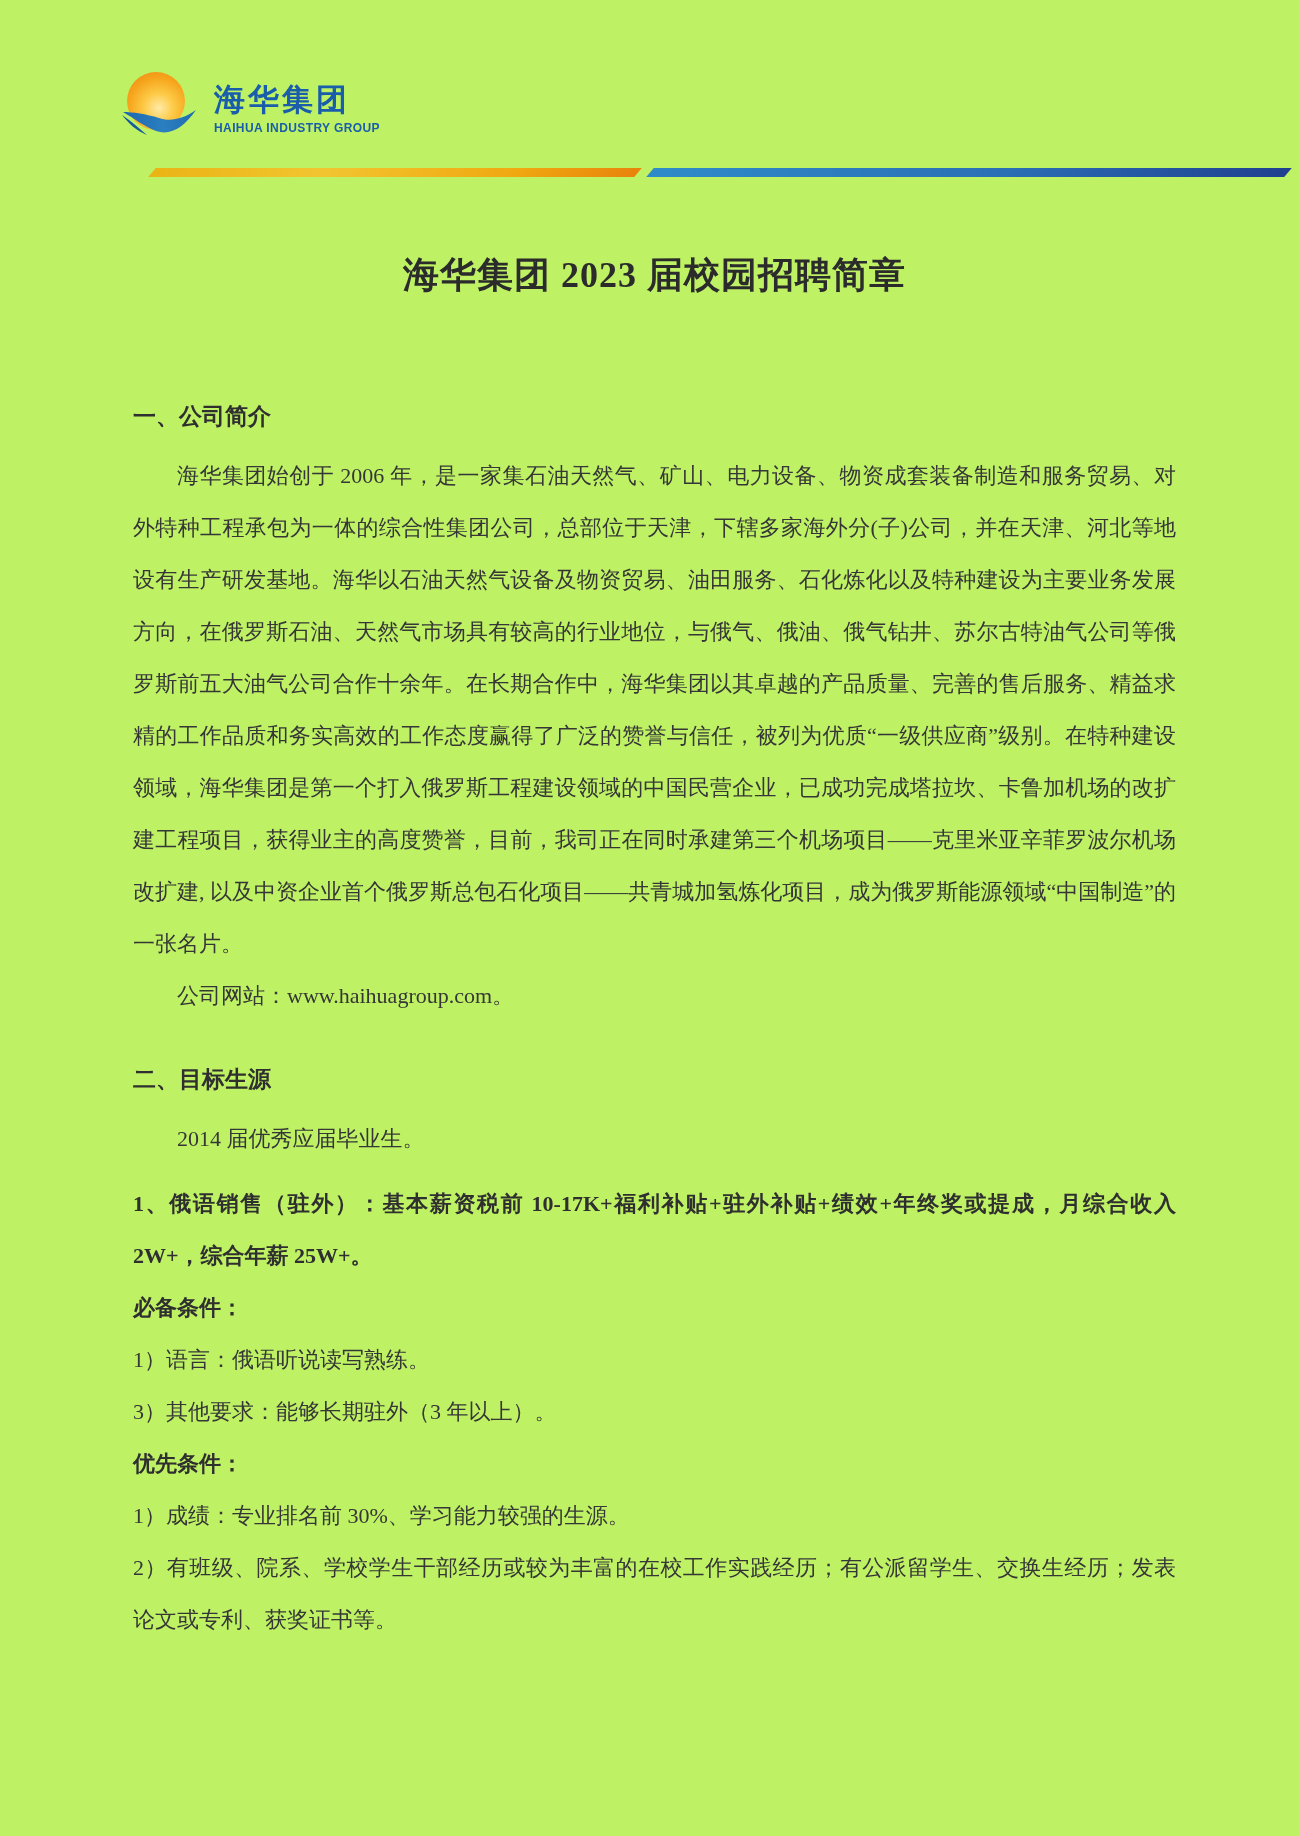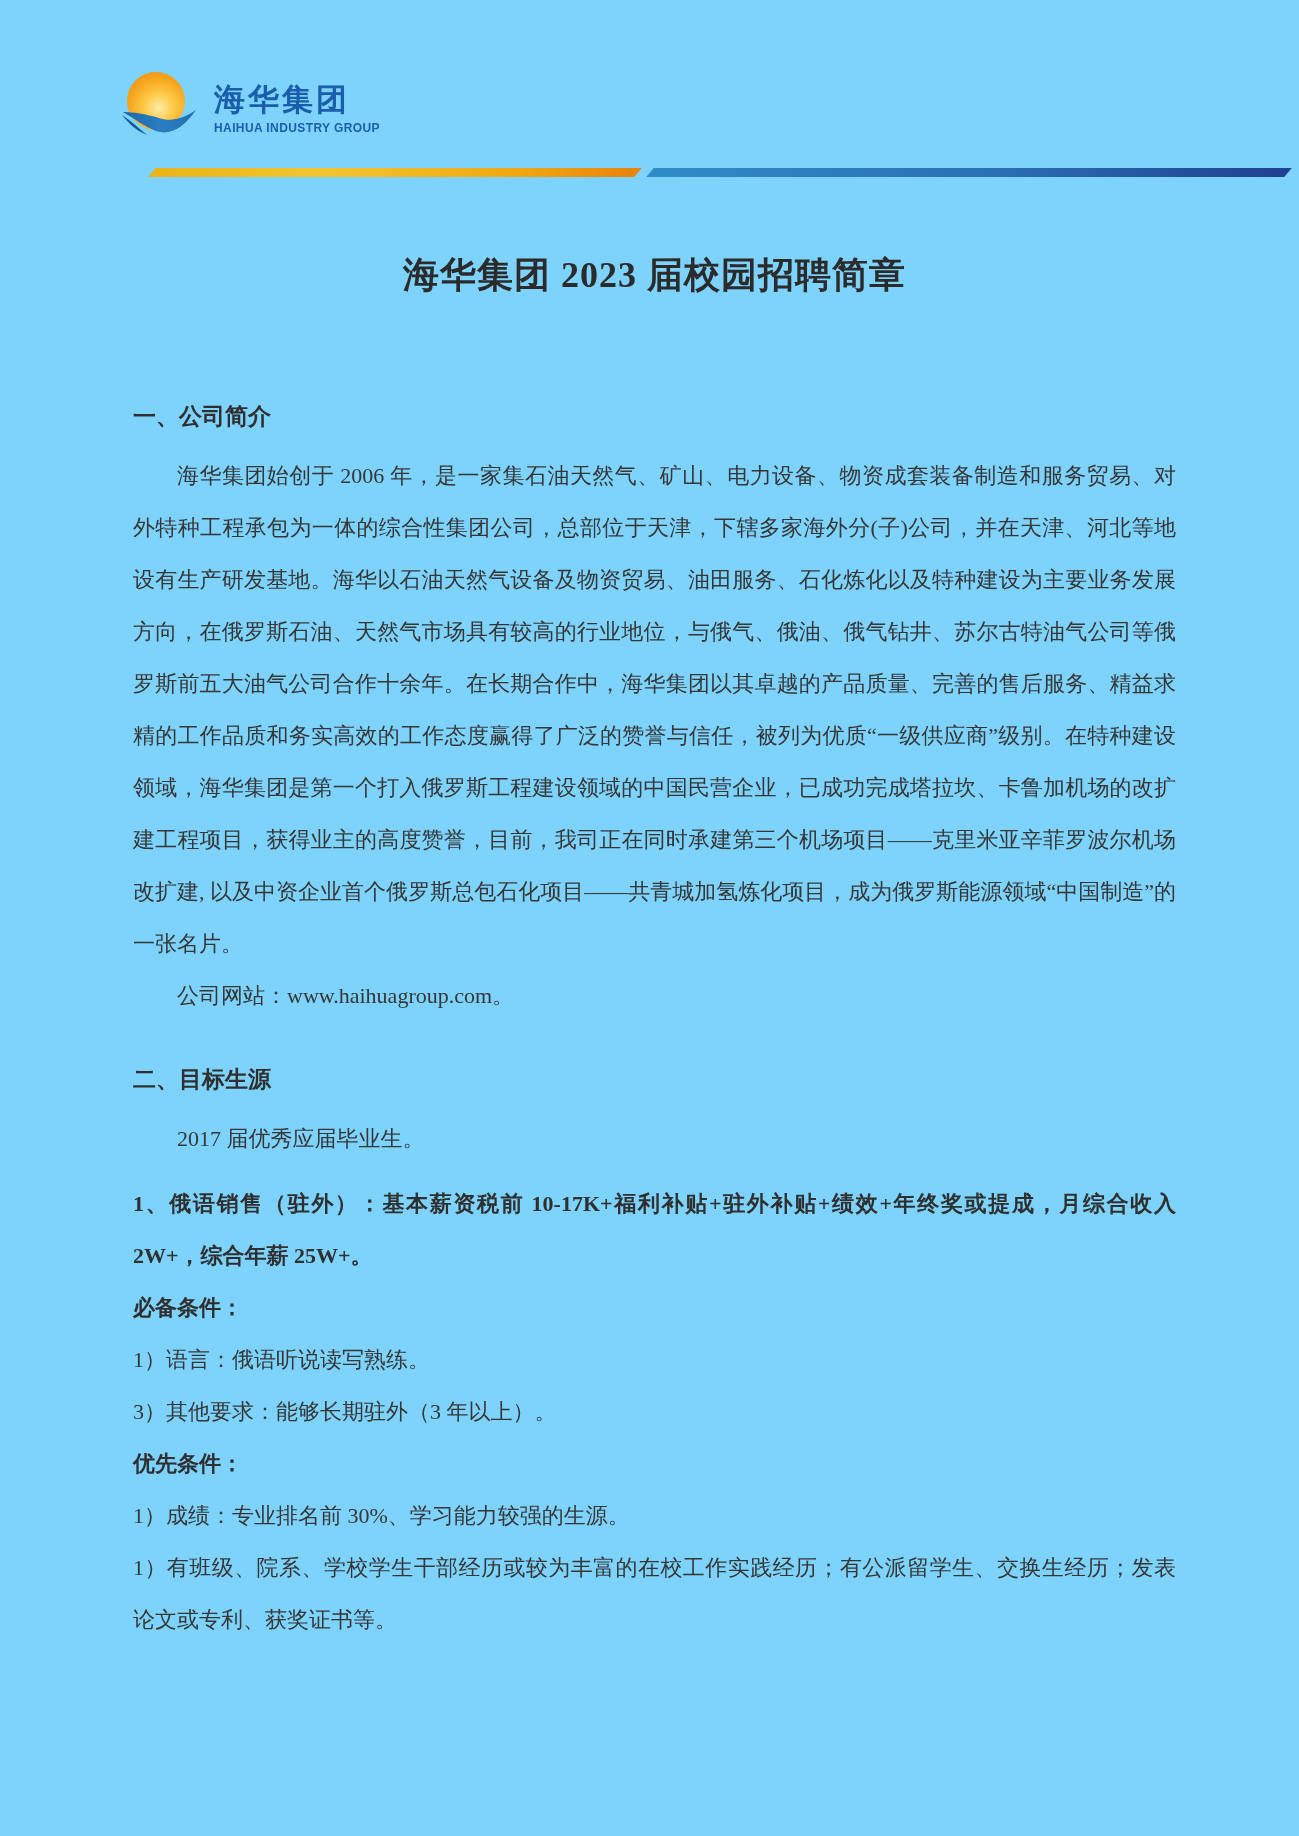--- a/index.html
+++ b/index.html
@@ -1,18 +1,18 @@
 <!DOCTYPE html>
 <html><head>
 <meta charset="utf-8">
 <style>
   html,body { margin:0; padding:0; background:#ffffff; }
   .page {
     position:relative; width:1299px; height:1836px; margin:0 auto;
-    background:#7dd3fc; overflow:hidden;
+    background:#bef264; overflow:hidden;
     font-family:"Liberation Serif","DejaVu Serif",serif;
     color:#363636;
   }
 
   
   .logo { position:absolute; left:118px; top:70px; display:flex; align-items:flex-start; }
   .logo-mark { width:84px; height:74px; }
   .logo-text { margin-left:12px; padding-top:14px; font-family:"Liberation Sans","DejaVu Sans",sans-serif; }
   .logo-cn { font-size:31px; font-weight:bold; color:#1a5dab; letter-spacing:3px; line-height:32px; }
   .logo-en { font-size:12px; font-weight:bold; color:#1a5dab; letter-spacing:0.4px; margin-top:5px; }
@@ -87,26 +87,26 @@
 
   <div class="content">
 
     <h1 class="doc-title">海华集团 2023 届校园招聘简章</h1>
 
     <h2 class="sec-heading company">一、公司简介</h2>
     <p class="body-par indent">海华集团始创于 2006 年，是一家集石油天然气、矿山、电力设备、物资成套装备制造和服务贸易、对外特种工程承包为一体的综合性集团公司，总部位于天津，下辖多家海外分(子)公司，并在天津、河北等地设有生产研发基地。海华以石油天然气设备及物资贸易、油田服务、石化炼化以及特种建设为主要业务发展方向，在俄罗斯石油、天然气市场具有较高的行业地位，与俄气、俄油、俄气钻井、苏尔古特油气公司等俄罗斯前五大油气公司合作十余年。在长期合作中，海华集团以其卓越的产品质量、完善的售后服务、精益求精的工作品质和务实高效的工作态度赢得了广泛的赞誉与信任，被列为优质“一级供应商”级别。在特种建设领域，海华集团是第一个打入俄罗斯工程建设领域的中国民营企业，已成功完成塔拉坎、卡鲁加机场的改扩建工程项目，获得业主的高度赞誉，目前，我司正在同时承建第三个机场项目——克里米亚辛菲罗波尔机场改扩建, 以及中资企业首个俄罗斯总包石化项目——共青城加氢炼化项目，成为俄罗斯能源领域“中国制造”的一张名片。</p>
     <p class="indent">公司网站：www.haihuagroup.com。</p>
 
     <h2 class="sec-heading target">二、目标生源</h2>
-    <p class="target-par indent">2017 届优秀应届毕业生。</p>
+    <p class="target-par indent">2014 届优秀应届毕业生。</p>
 
     <p class="job-par">1、俄语销售（驻外）：基本薪资税前 10-17K+福利补贴+驻外补贴+绩效+年终奖或提成，月综合收入 2W+，综合年薪 25W+。</p>
 
     <p class="sub-heading">必备条件：</p>
     <p>1）语言：俄语听说读写熟练。</p>
     <p>3）其他要求：能够长期驻外（3 年以上）。</p>
 
     <p class="sub-heading">优先条件：</p>
     <p>1）成绩：专业排名前 30%、学习能力较强的生源。</p>
-    <p>1）有班级、院系、学校学生干部经历或较为丰富的在校工作实践经历；有公派留学生、交换生经历；发表论文或专利、获奖证书等。</p>
+    <p>2）有班级、院系、学校学生干部经历或较为丰富的在校工作实践经历；有公派留学生、交换生经历；发表论文或专利、获奖证书等。</p>
 
   </div>
 </div>
 
 </body></html>

